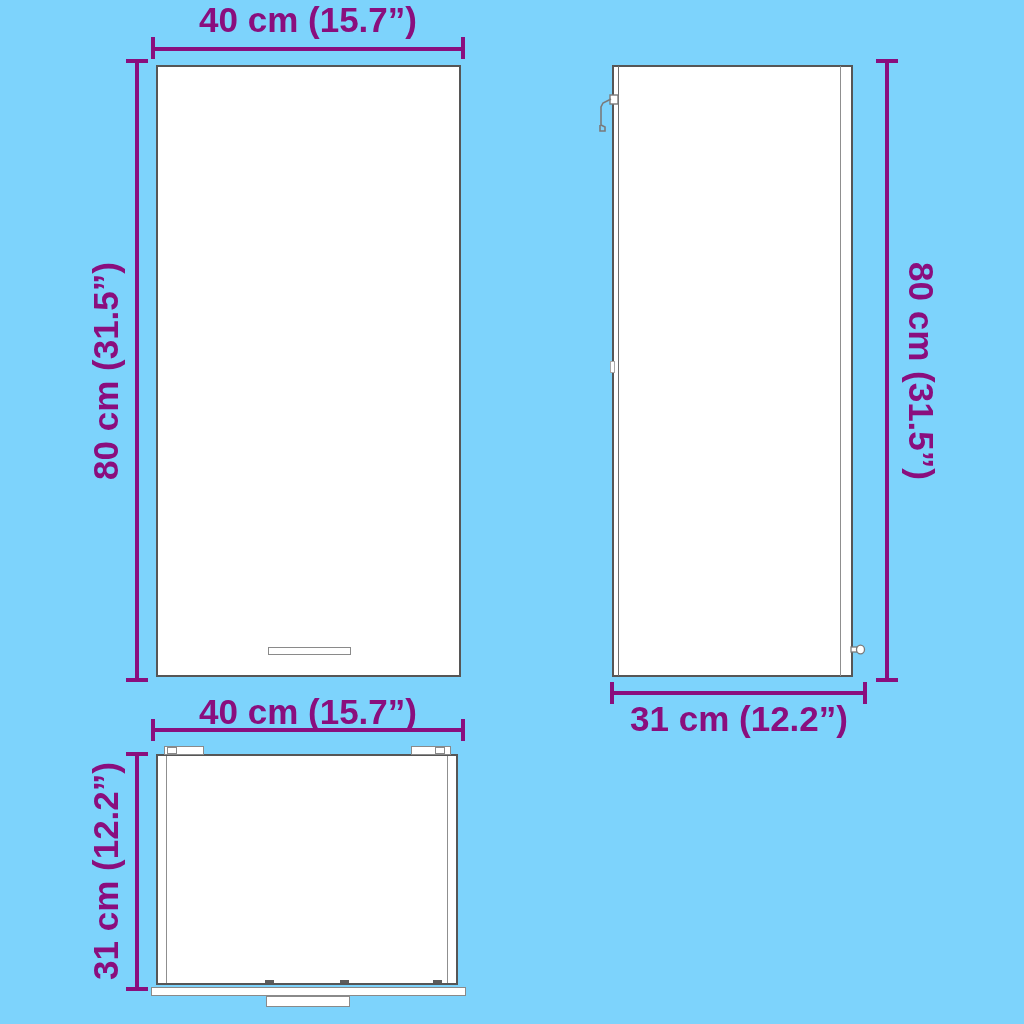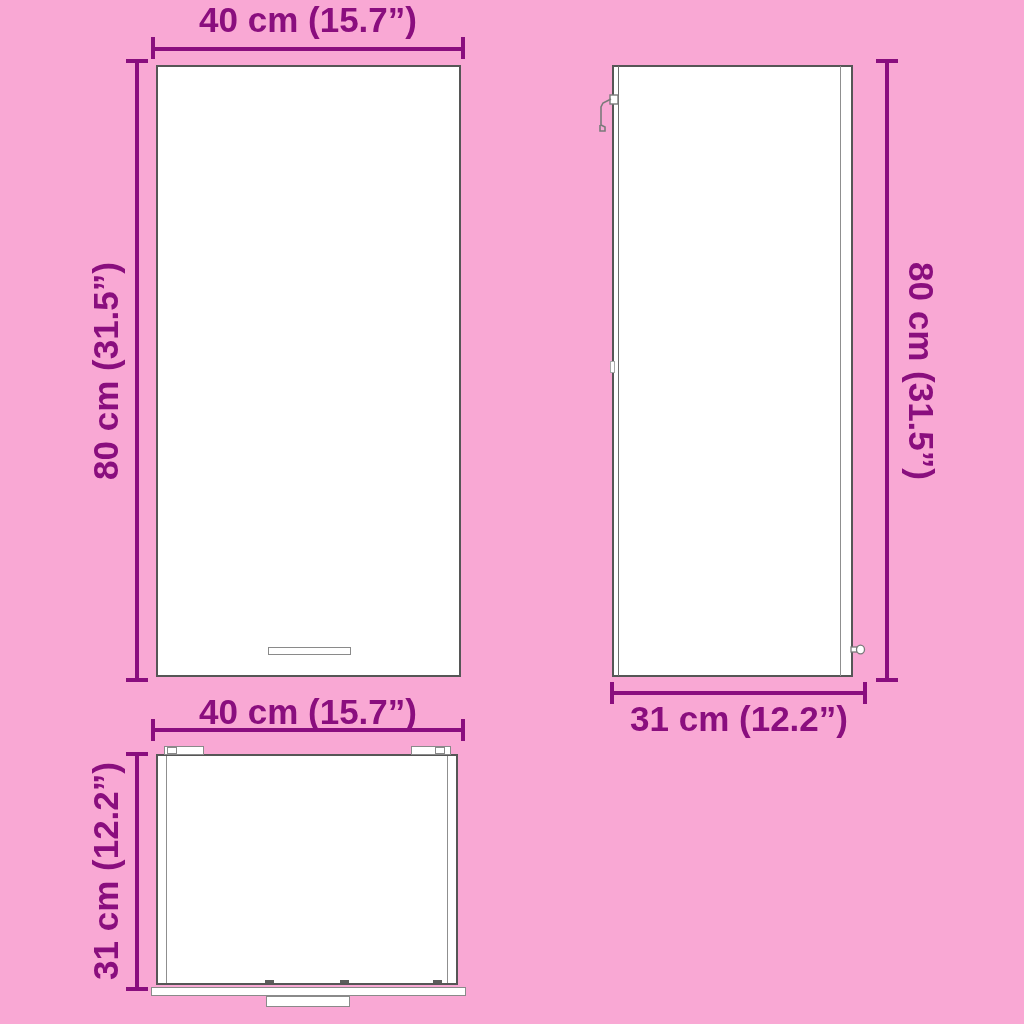--- a/index.html
+++ b/index.html
@@ -1,19 +1,19 @@
 <!DOCTYPE html>
 <html><head>
 <meta charset="utf-8">
 <style>
   html,body{margin:0;padding:0;background:#ffffff;}
   #canvas{
     position:relative;
     width:1024px;height:1024px;
-    background:#f9a8d4;
+    background:#7dd3fc;
     font-family:"Liberation Sans", sans-serif;
     overflow:hidden;
   }
   .abs{position:absolute;}
   
   .outline-rect{
     position:absolute;
     border:2px solid #565656;
     background:#ffffff;
     box-sizing:border-box;

